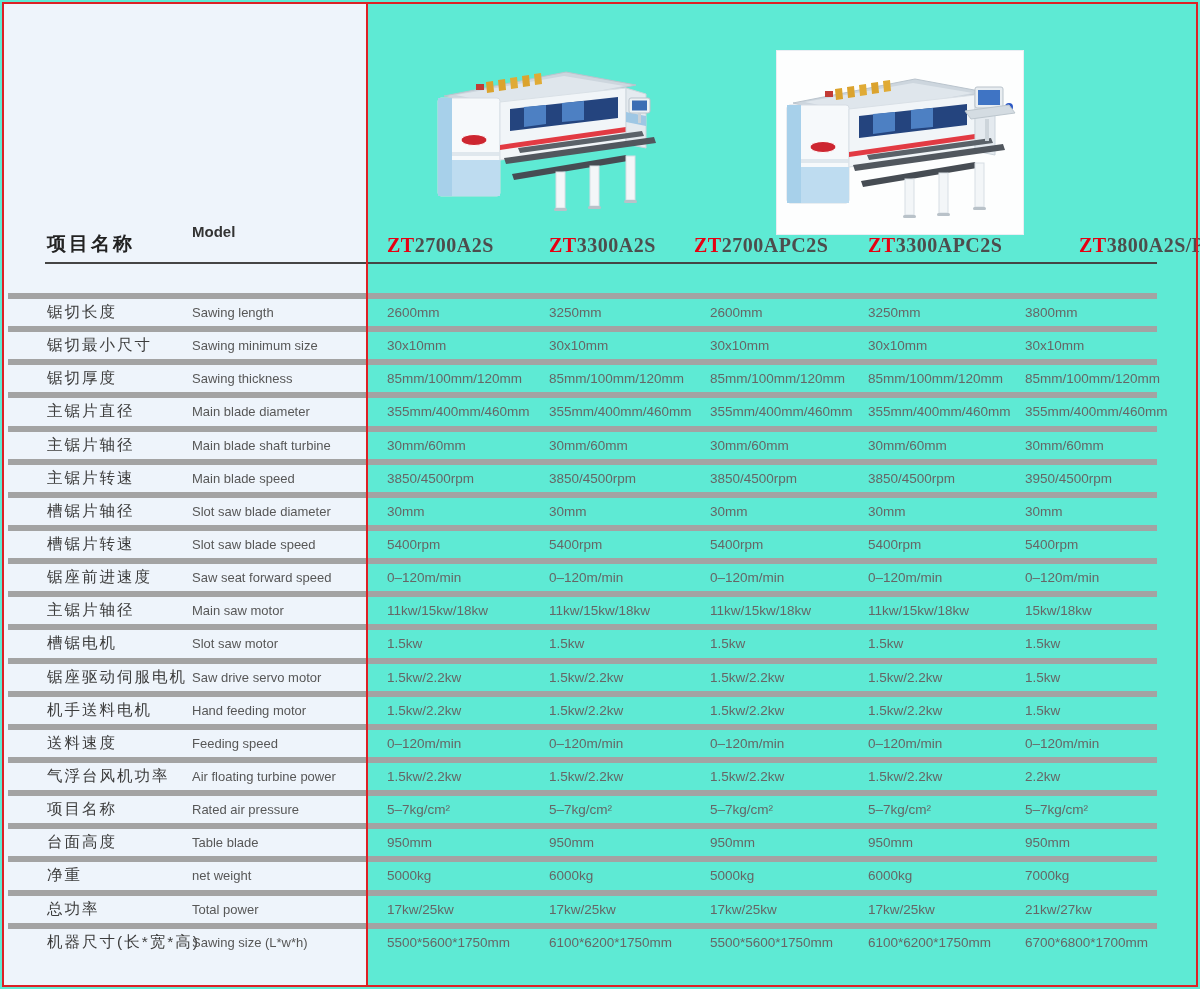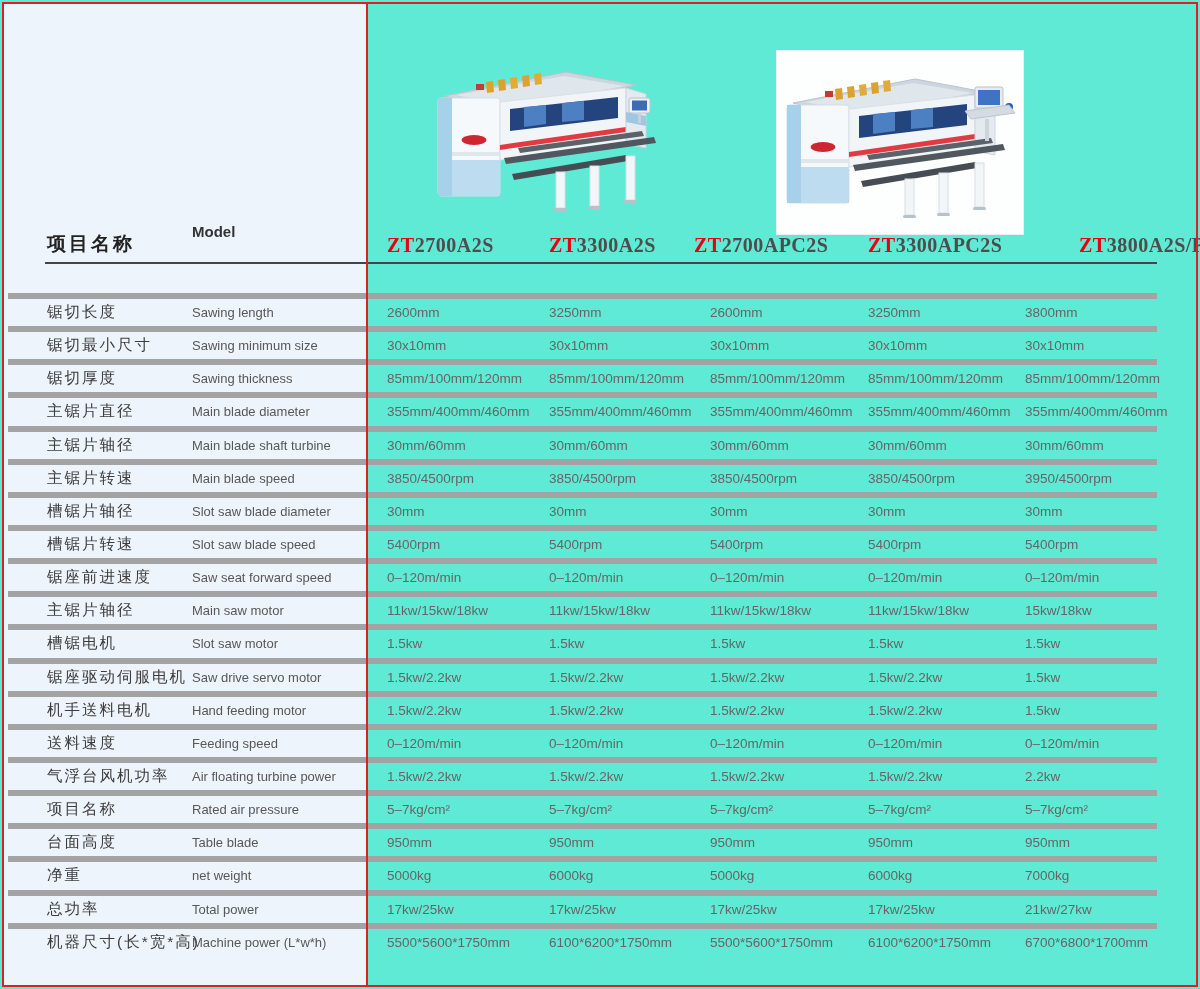--- a/index.html
+++ b/index.html
@@ -312,21 +312,21 @@
       <div class="cell en">Total power</div>
       <div class="cell val">17kw/25kw</div>
       <div class="cell val">17kw/25kw</div>
       <div class="cell val">17kw/25kw</div>
       <div class="cell val">17kw/25kw</div>
       <div class="cell val">21kw/27kw</div>
     </div>
 
     <div class="row">
       <div class="cell cn">机器尺寸(长*宽*高)</div>
-      <div class="cell en">Machine power (L*w*h)</div>
+      <div class="cell en">Sawing size (L*w*h)</div>
       <div class="cell val">5500*5600*1750mm</div>
       <div class="cell val">6100*6200*1750mm</div>
       <div class="cell val">5500*5600*1750mm</div>
       <div class="cell val">6100*6200*1750mm</div>
       <div class="cell val">6700*6800*1700mm</div>
     </div>
 
   </div>
 </div>
 

